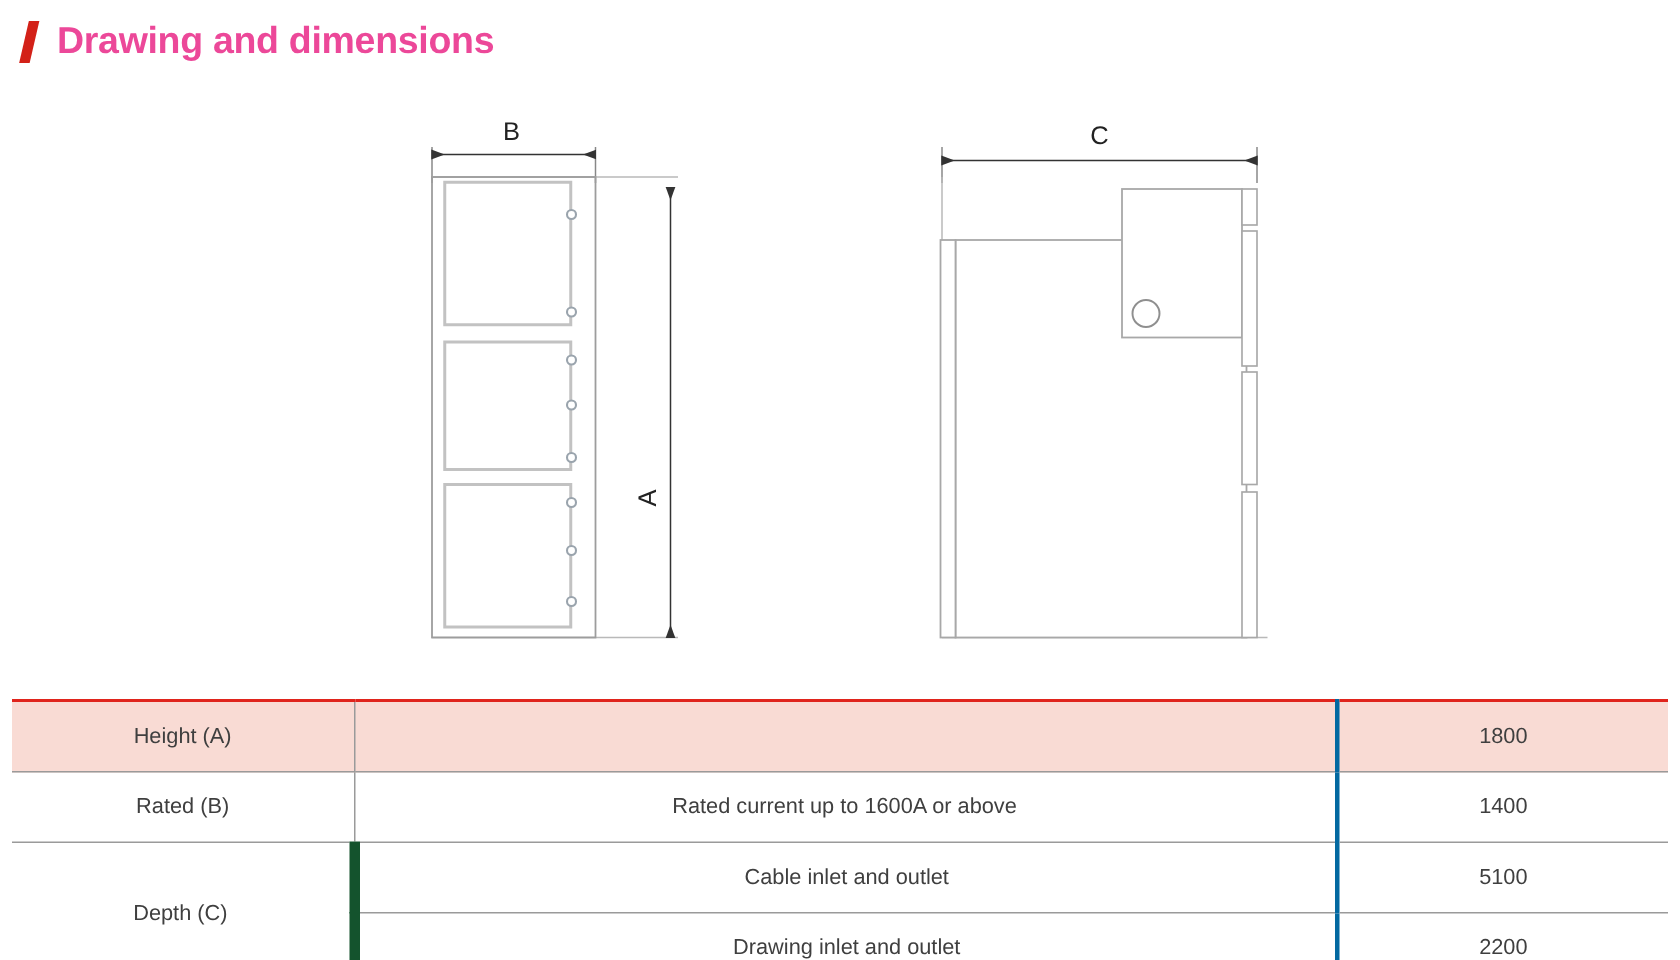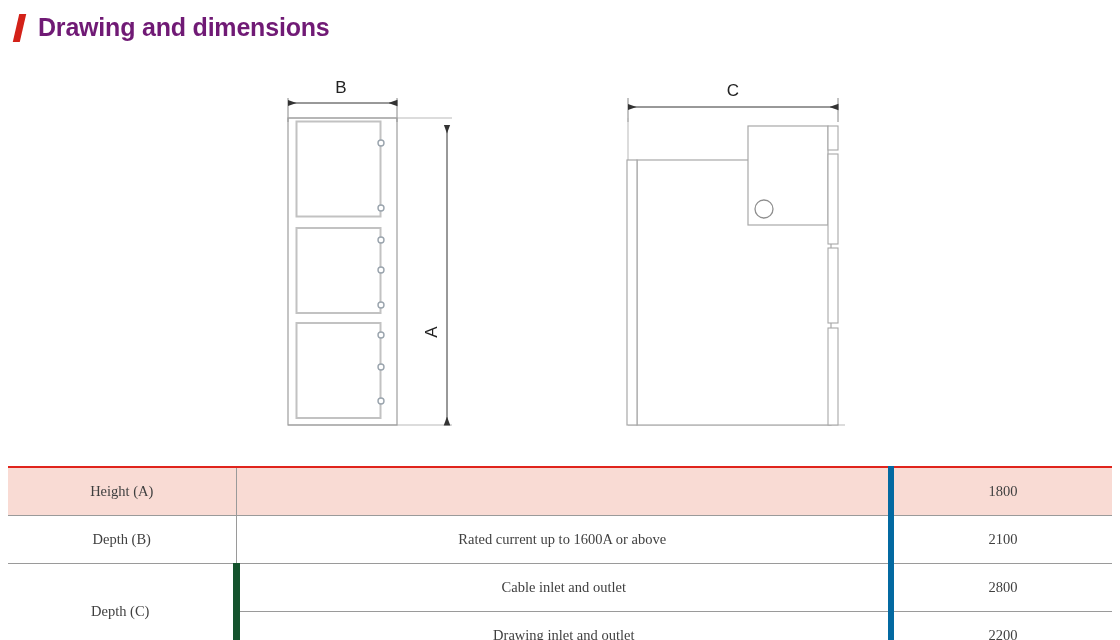--- a/index.html
+++ b/index.html
@@ -18,21 +18,21 @@
   }
   #title-slash{
     position:absolute;left:16px;top:14px;
     width:7px;height:28px;
     background:#d32118;
     transform:skewX(-13deg);
   }
   #page-title{
     position:absolute;left:38px;top:13px;
     font-size:25px;font-weight:bold;
-    color:#701a75;
+    color:#ec4899;
     letter-spacing:-0.2px;
     white-space:nowrap;
     text-align:center;
   }
 
   
   #drawing-area{
     position:absolute;left:0;top:60px;width:1120px;height:400px;
   }
   #drawing-svg{display:block;}
@@ -45,36 +45,35 @@
     table-layout:fixed;
     font-size:14.5px;
     color:#3f3f3f;
   }
   #dimensions-table td{
     text-align:center;
     vertical-align:middle;
     border-bottom:1px solid #9a9a9a;
     padding:15px;
     font-size:14.5px;
-    font-family:Liberation Serif, serif;
   }
   .col-a{width:228px;}
   .col-b{width:655px;}
   .col-c{width:221px;}
 
   tr.header-row td{
     background:#f9dbd4;
     border-top:2.5px solid #e0241c;
     border-bottom:1px solid #9a9a9a;
   }
   td.label-cell{
     border-right:1px solid #9a9a9a;
   }
   td.mid-cell{
-    border-right:6px solid #0369a1;
+    border-right:3px solid #0369a1;
   }
   td.depth-label{
     border-right:7px solid #14532d;
     margin-top:36px;
   }
   .row-h{height:39px;}
   .row-depth-top td{border-bottom:1px solid #b5b5b5;}
   td.depth-label.rowspan2{border-bottom:1px solid #9a9a9a;}
 </style>
 </head>
@@ -159,27 +158,27 @@
       <col class="col-b">
       <col class="col-c">
   </colgroup>
   <tbody>
     <tr class="header-row row-h">
       <td class="label-cell">Height (A)</td>
       <td class="mid-cell"></td>
       <td>1800</td>
     </tr>
     <tr class="row-h">
-      <td class="label-cell">Depth (B)</td>
+      <td class="label-cell">Rated (B)</td>
       <td class="mid-cell">Rated current up to 1600A or above</td>
-      <td>2100</td>
+      <td>1400</td>
     </tr>
     <tr class="row-h row-depth-top">
       <td class="depth-label rowspan2" rowspan="2">Depth (C)</td>
       <td class="mid-cell">Cable inlet and outlet</td>
-      <td>2800</td>
+      <td>5100</td>
     </tr>
     <tr class="row-h">
       <td class="mid-cell">Drawing inlet and outlet</td>
       <td>2200</td>
     </tr>
   </tbody>
 </table>
 
 </body></html>

